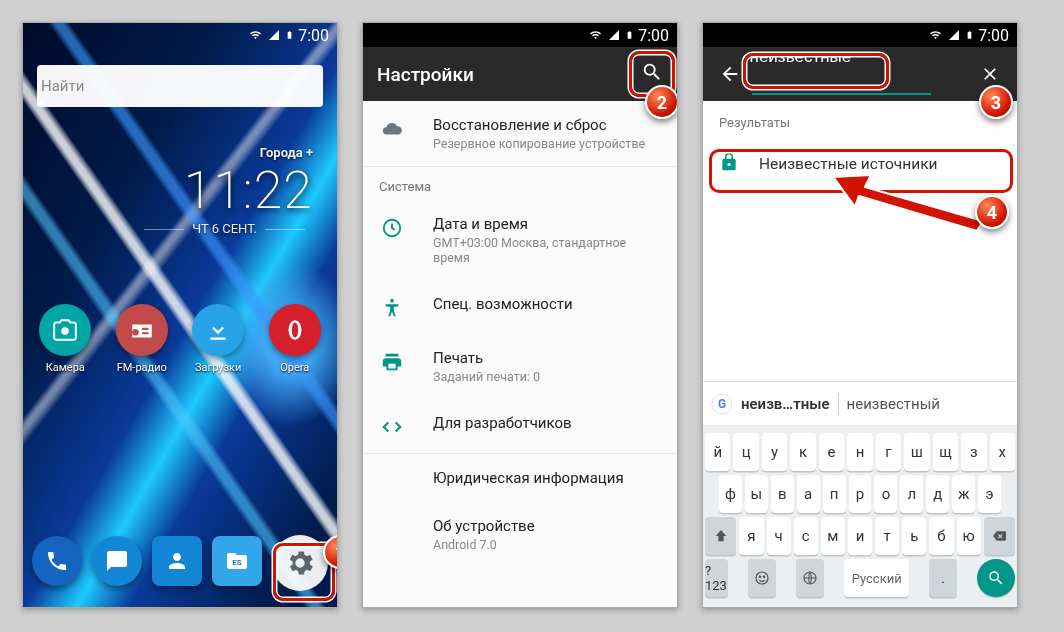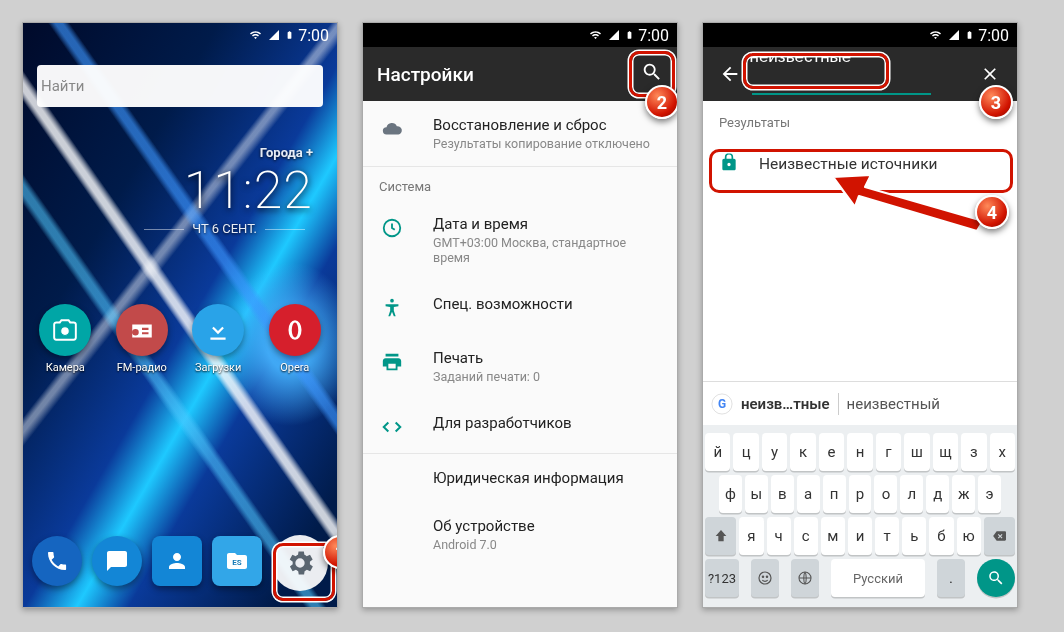--- a/index.html
+++ b/index.html
@@ -108,21 +108,21 @@
   .suggest-bar .sep{width:1px;height:22px;background:#ccc;}
   .keyboard{background:#eceff1; padding:4px 2px 6px 2px;}
   .krow{display:flex; justify-content:center; gap:3px; margin:4px 0;}
   .key{height:38px; flex:1 1 0; background:#fff; border-radius:4px; box-shadow:0 1.5px 0 rgba(0,0,0,.18); display:flex; align-items:center; justify-content:center; font-size:15px; color:#333;}
   .key.dark{background:#cfd5d9;}
   .key.space{flex:3.6; font-size:13px; color:#666;}
   .key.sym{flex:1.3; font-size:13px;}
   .key.enter{flex:1.3; background:#009688; color:#fff; border-radius:50%; width:38px; flex:0 0 38px;}
   .key.shift,.key.bsp{flex:1.3;}
   .krow.r2{padding:0 14px;}
-  .krow.r4{gap:12px;}
+  .krow.r4{gap:20px;}
   
   .arrow-svg{position:absolute; z-index:18; pointer-events:none; overflow:visible;}
   .arrow-svg path{fill:#d11300; stroke:#fff; stroke-width:2.2; stroke-linejoin:round;}
 </style>
 </head>
 <body>
 
 <div class="phone home">
   <div class="home-bg"></div>
   <div class="status-bar">
@@ -240,21 +240,21 @@
   </div>
   <div class="settings-list">
     <div class="setting-item">
       <div class="micon">
           <svg width="22" height="22" viewBox="0 0 24 24" fill="#6b7580">
             <path d="M19 18H6a4 4 0 010-8 6 6 0 0111.3-1A4.5 4.5 0 0119 18z"></path>
           </svg>
         </div>
       <div class="txt">
           <div class="t1">Восстановление и сброс</div>
-          <div class="t2">Результаты копирование отключено</div>
+          <div class="t2">Резервное копирование устройстве</div>
         </div>
     </div>
     <div class="divider"></div>
     <div class="section-label">Система</div>
     <div class="setting-item">
       <div class="micon">
           <svg width="22" height="22" viewBox="0 0 24 24" fill="none" stroke="#009688" stroke-width="2">
             <circle cx="12" cy="12" r="9"></circle>
             <path d="M12 7v5l3 2"></path>
           </svg>

